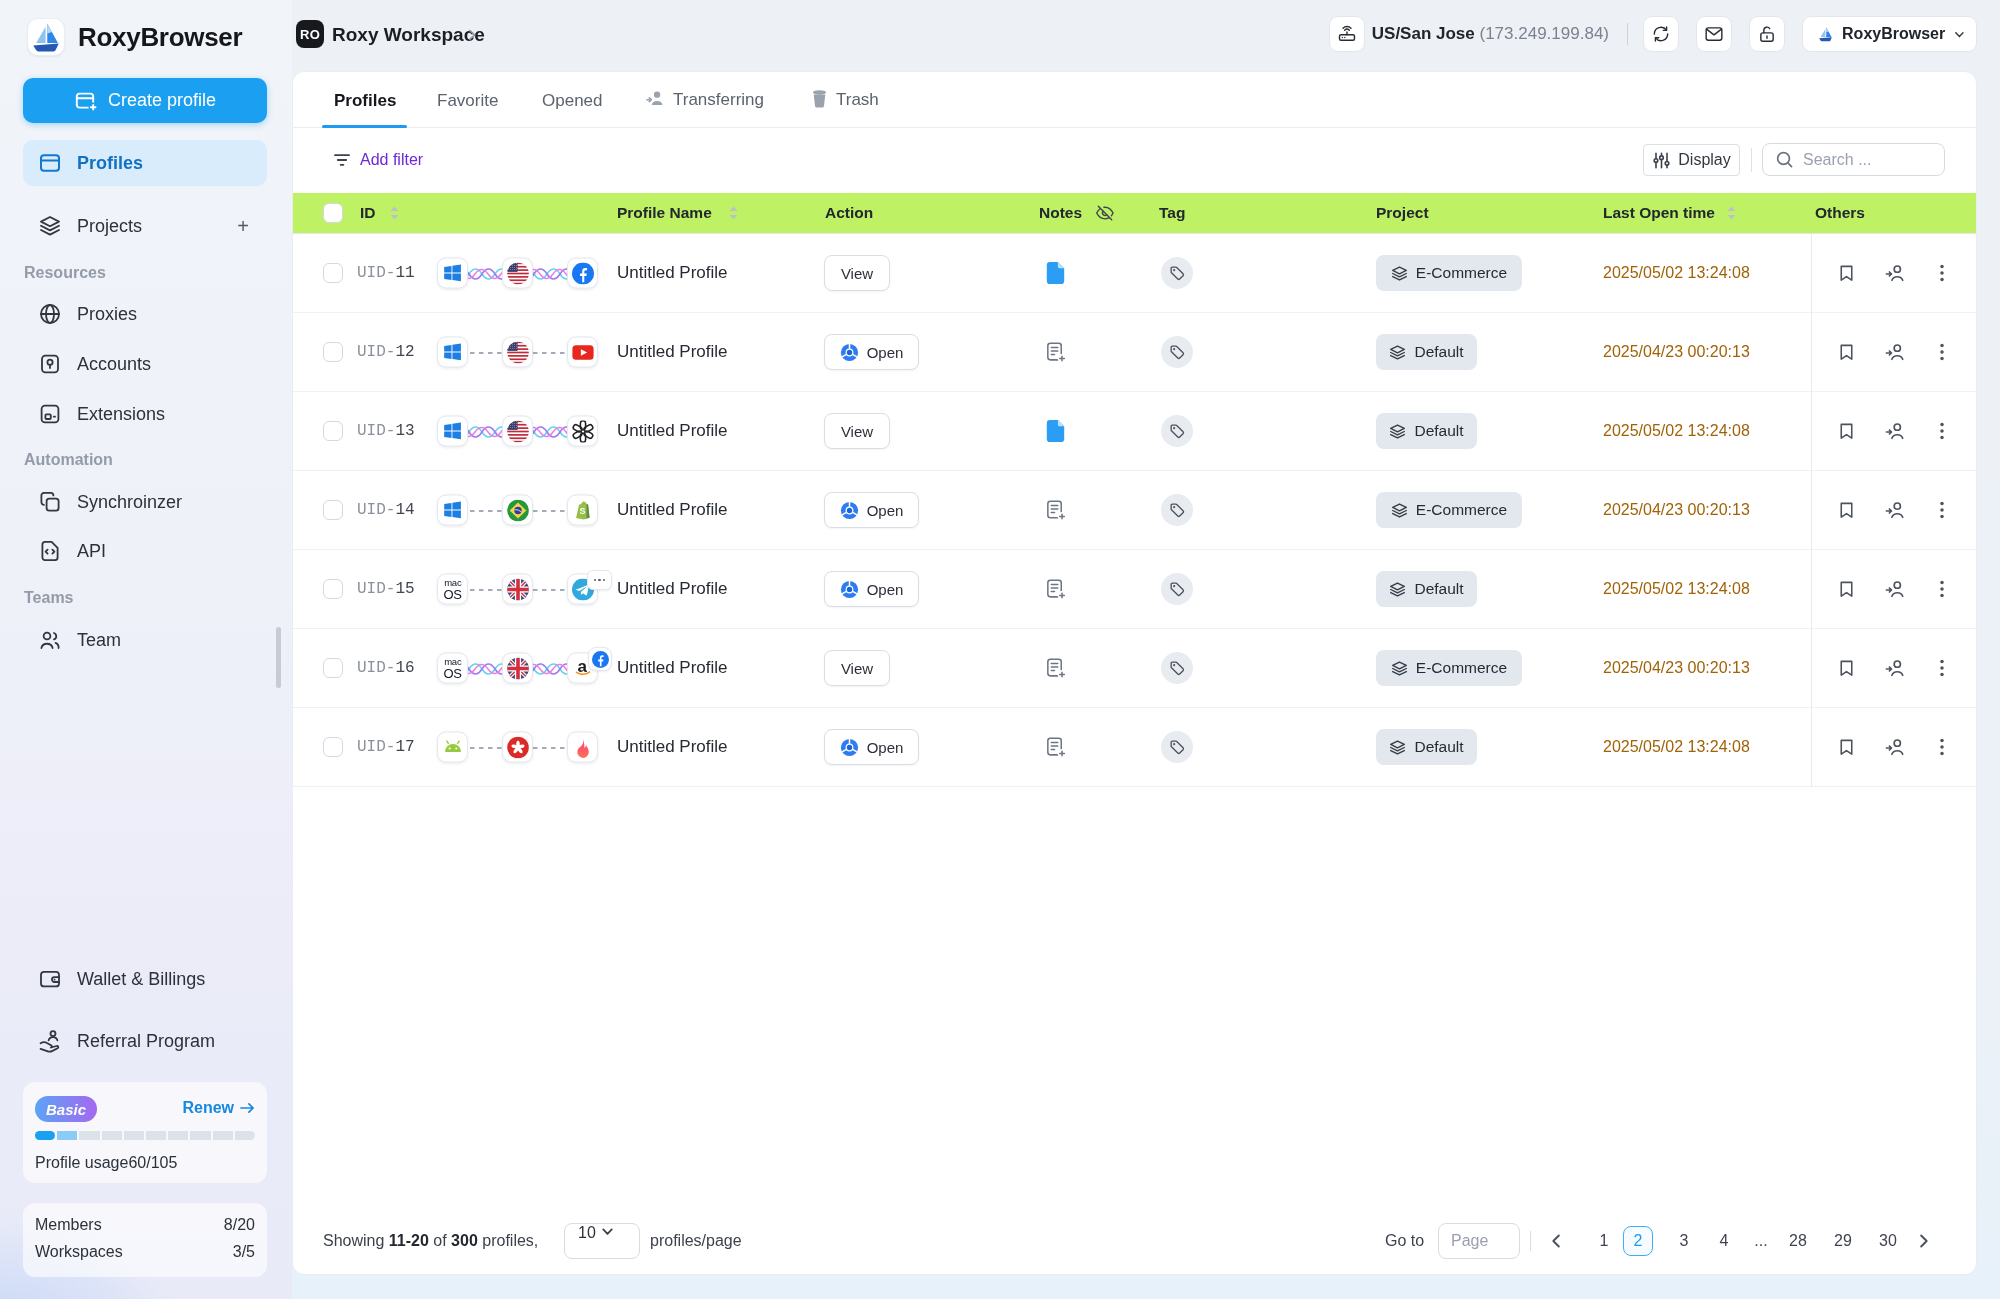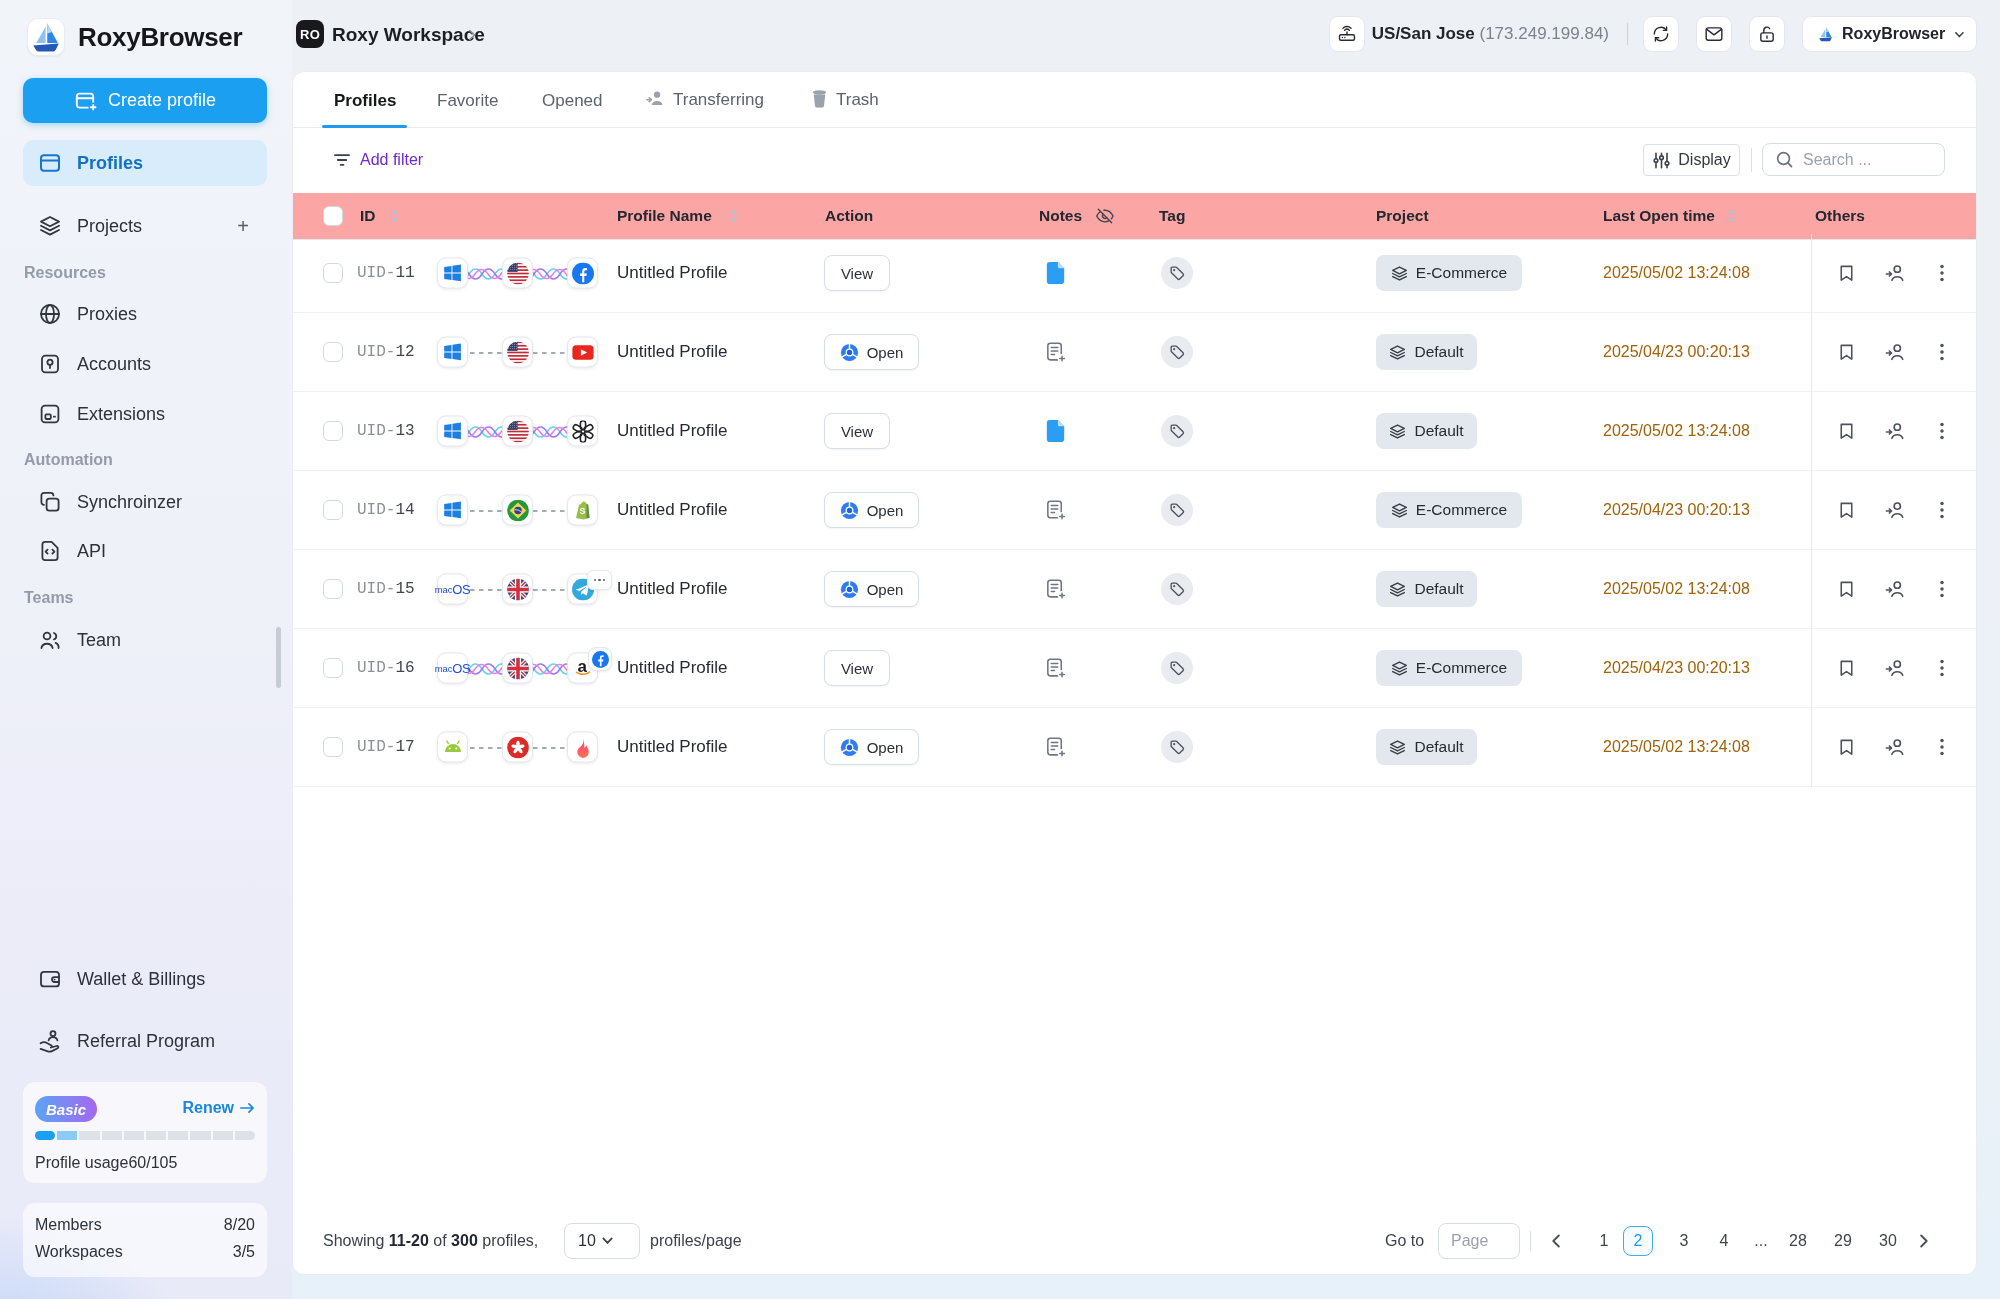--- a/index.html
+++ b/index.html
@@ -46,21 +46,21 @@
 .tab{position:absolute;top:19px;font-size:17px;font-weight:500;color:#5c636e}
 .tab.act{font-weight:700;color:#15171c}
 .tab.ticon{display:flex;align-items:center;gap:7px;top:16px}
 .tab.ticon span{position:relative;top:1px}
 .underline{position:absolute;left:29px;bottom:-1px;width:85px;height:3px;border-radius:2px;background:#2199f1}
 .filterrow{position:absolute;left:0;top:57px;width:100%;height:64px}
 .addfilter{position:absolute;left:39px;top:21px;display:flex;align-items:center;gap:8px;font-size:16px;font-weight:500;color:#6d28d9}
 .displaybtn{position:absolute;left:1350px;top:15px;width:97px;height:32px;border:1px solid #dbe0e7;border-radius:4px;display:flex;align-items:center;justify-content:center;gap:7px;font-size:16px;font-weight:500;color:#33383f}
 .fdiv{position:absolute;left:1458px;top:19px;width:1px;height:24px;background:#dde2e8}
 .searchbox{position:absolute;left:1469px;top:14px;width:183px;height:33px;border:1px solid #d6dbe2;border-radius:8px;display:flex;align-items:center;padding-left:12px;gap:9px;font-size:16px;color:#9aa1ad}
-.thead{position:absolute;left:0;top:121px;width:100%;height:47px;background:#fca5a5;border-bottom:1px solid #e4e8ee}
+.thead{position:absolute;left:0;top:121px;width:100%;height:41px;background:#bef264;border-bottom:1px solid #e4e8ee}
 .th{position:absolute;top:50%;transform:translateY(-50%);font-size:15.5px;font-weight:700;color:#23272f}
 .sort{position:absolute;top:50%;transform:translateY(-50%)}
 .eyeoff{position:absolute;top:50%;transform:translateY(-50%)}
 .cb{position:absolute;top:50%;transform:translateY(-50%);width:20px;height:20px;border:1.5px solid #d3d9e1;border-radius:6px;background:#fff}
 .row{position:absolute;left:0;width:100%;height:79px;border-bottom:1px solid #eef1f5}
 .uid{position:absolute;top:50%;transform:translateY(-50%);font-family:"Liberation Mono",monospace;font-size:16px}
 .uid span{color:#8b919b}
 .uid b{color:#40454e;font-weight:400}
 .conn{position:absolute;left:150px;width:132px}
 .ibox{position:absolute;top:50%;transform:translateY(-50%);width:31px;height:31px;border-radius:9px;background:#fff;border:1px solid #e4e8ee;box-shadow:0 1px 3px rgba(20,30,50,.08);display:flex;align-items:center;justify-content:center}
@@ -69,27 +69,27 @@
 .morebadge span{width:2.6px;height:2.6px;border-radius:50%;background:#565d68}
 .badge-fb{position:absolute;left:295px;top:18px;width:24px;height:24px;border-radius:8px;background:#fff;border:1px solid #e4e8ee;box-shadow:0 1px 2px rgba(20,30,50,.08);display:flex;align-items:center;justify-content:center}
 .pname{position:absolute;top:50%;transform:translateY(-50%);font-size:17px;color:#262b33}
 .cell{position:absolute;top:50%;transform:translateY(-50%);display:flex;align-items:center}
 .btn-view{width:66px;height:36px;border:1px solid #d9dee5;border-radius:8px;display:flex;align-items:center;justify-content:center;font-size:15px;font-weight:500;color:#2c3039;background:#fff;box-shadow:0 1px 2px rgba(20,30,50,.05)}
 .btn-open{width:95px;height:36px;border:1px solid #d9dee5;border-radius:8px;display:flex;align-items:center;justify-content:center;gap:8px;font-size:15px;font-weight:500;color:#2c3039;background:#fff;box-shadow:0 1px 2px rgba(20,30,50,.05)}
 .tagc{position:absolute;top:50%;transform:translateY(-50%);width:32px;height:32px;border-radius:50%;background:#e8ecf1;display:flex;align-items:center;justify-content:center}
 .chip{position:absolute;top:50%;transform:translateY(-50%);height:36px;border-radius:8px;background:#e3e8ee;display:flex;align-items:center;justify-content:center;gap:8px;font-size:15.5px;color:#262b33}
 .time{position:absolute;top:50%;transform:translateY(-50%);font-size:16px;color:#a16207}
 .vline{position:absolute;left:1518px;top:162px;width:1px;height:553px;background:#e7ebf0}
-.macos{display:flex;align-items:center;line-height:1;color:#1d4ed8}
+.macos{display:flex;flex-direction:column;align-items:flex-end;line-height:1;color:#0f172a}
 .macos span{font-size:9.5px;letter-spacing:-0.2px}
 .macos .os{font-size:13px;font-weight:500;letter-spacing:-0.4px}
 .pager{position:absolute;left:0;top:1133px;width:100%;height:71px}
 .ptext{position:absolute;top:50%;transform:translateY(-50%);font-size:16px;color:#3c414b}
 .ptext b{font-weight:700;color:#23272f}
-.psel{position:absolute;top:50%;transform:translateY(-50%);width:76px;height:36px;border:1px solid #d7dce3;border-radius:8px;display:flex;align-items:center;padding:0 24px 0 13px;justify-content:space-between;font-size:16px;color:#2c313a;background:#fff}
+.psel{position:absolute;top:50%;transform:translateY(-50%);width:76px;height:36px;border:1px solid #d7dce3;border-radius:8px;display:flex;align-items:flex-start;padding:0 24px 0 13px;justify-content:space-between;font-size:16px;color:#2c313a;background:#fff}
 .pinput{position:absolute;top:50%;transform:translateY(-50%);width:82px;height:36px;border:1px solid #d7dce3;border-radius:8px;display:flex;align-items:center;padding-left:12px;font-size:16px;color:#9aa1ad;background:#fff}
 .pdiv{position:absolute;top:50%;transform:translateY(-50%);width:1px;height:20px;background:#d9dee5}
 .pchev{position:absolute;top:50%;transform:translateY(-50%)}
 .pnum{position:absolute;top:50%;transform:translateY(-50%);font-size:16px;color:#3f444e;width:30px;text-align:center}
 .pactive{position:absolute;top:50%;transform:translateY(-50%);width:30px;height:30px;border:1.5px solid #41aef0;border-radius:8px;background:#f5fbff;color:#1d9bf0;font-size:16px;display:flex;align-items:center;justify-content:center}
 </style></head>
 <body>
 
 <div class="sidebar">
  <div class="logobox">

